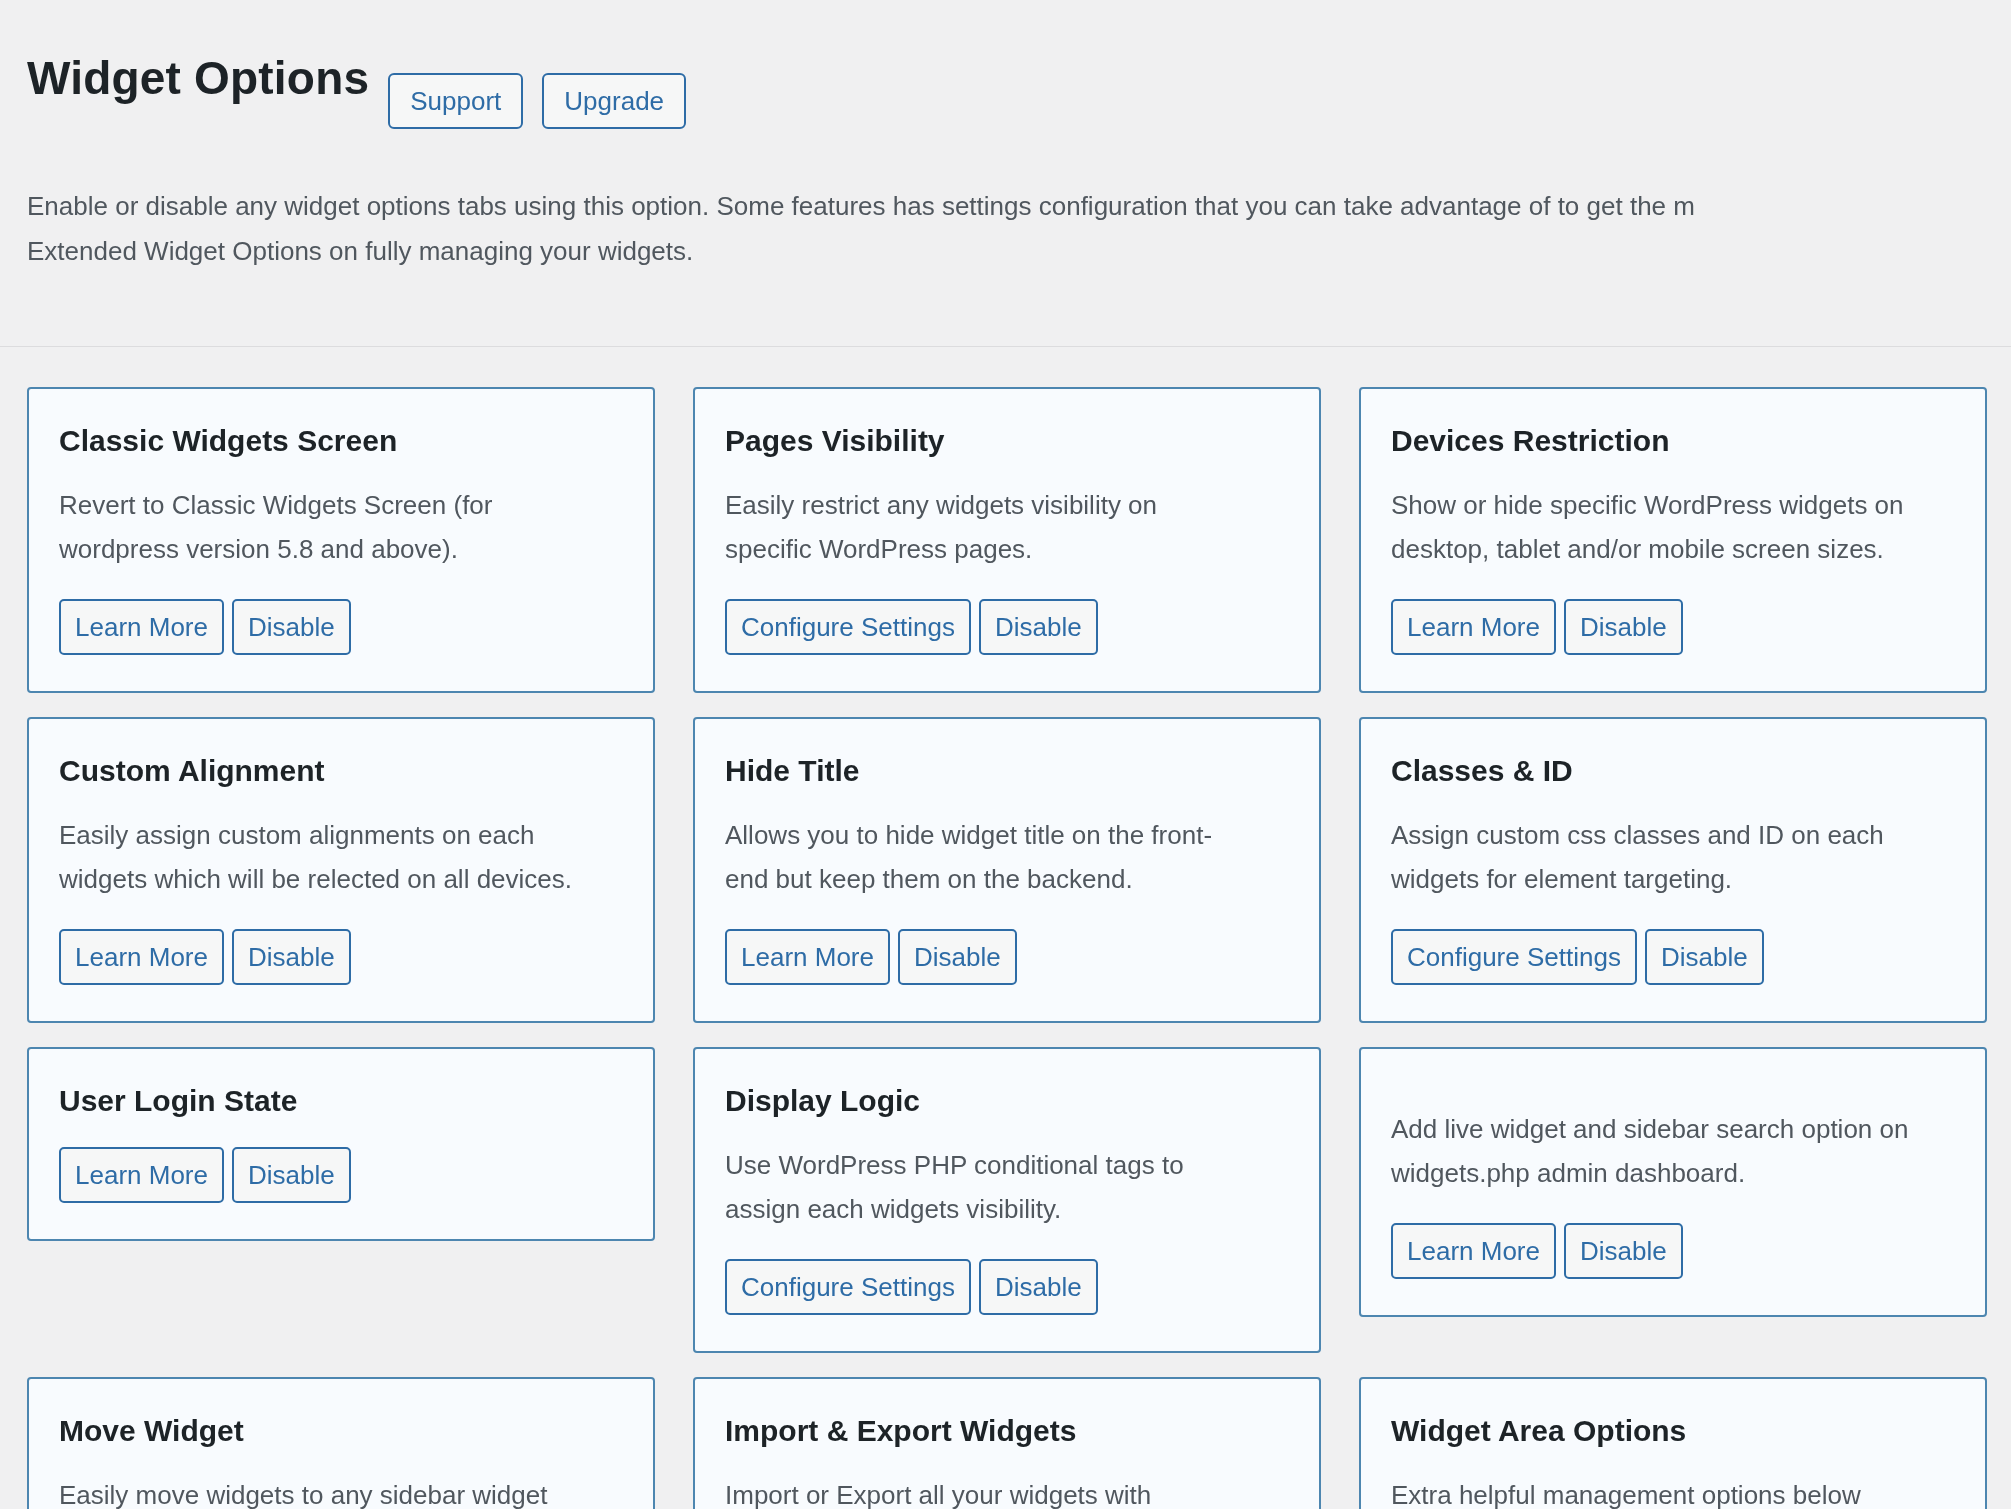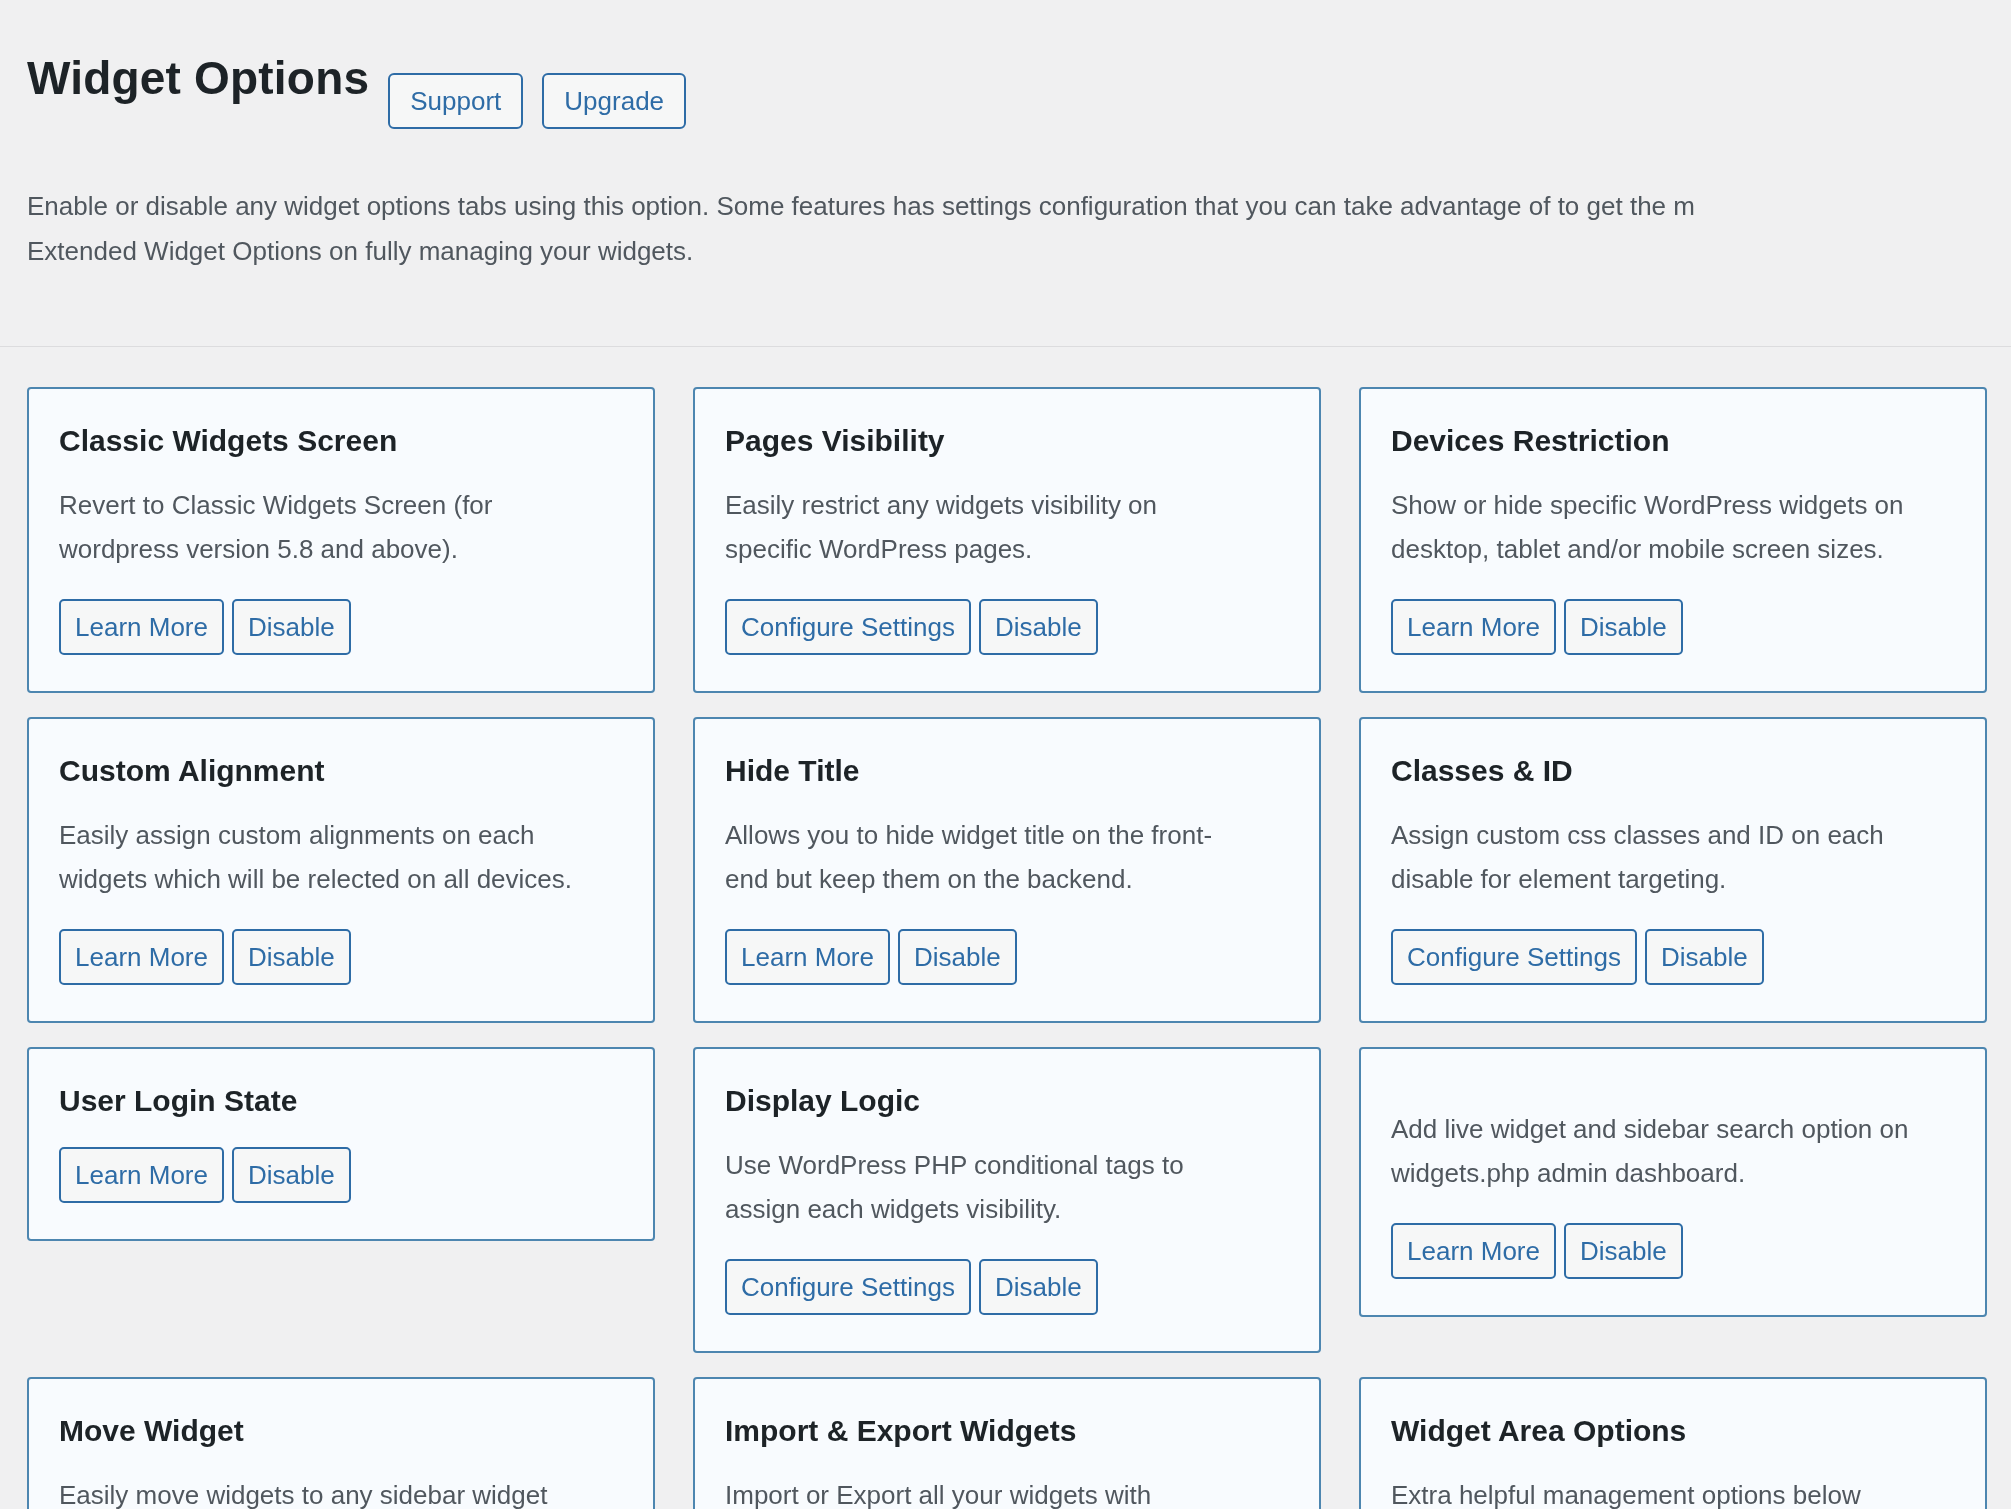--- a/index.html
+++ b/index.html
@@ -109,21 +109,21 @@
 end but keep them on the backend.</p>
     <div class="card-actions">
           <button class="btn">Learn More</button>
           <button class="btn">Disable</button>
         </div>
   </div>
 
   <div class="card">
     <h3 class="card-title">Classes &amp; ID</h3>
     <p class="card-desc">Assign custom css classes and ID on each
-disable for element targeting.</p>
+widgets for element targeting.</p>
     <div class="card-actions">
           <button class="btn">Configure Settings</button>
           <button class="btn">Disable</button>
         </div>
   </div>
 
   <div class="card">
     <h3 class="card-title">User Login State</h3>
     <div class="card-actions">
           <button class="btn">Learn More</button>

